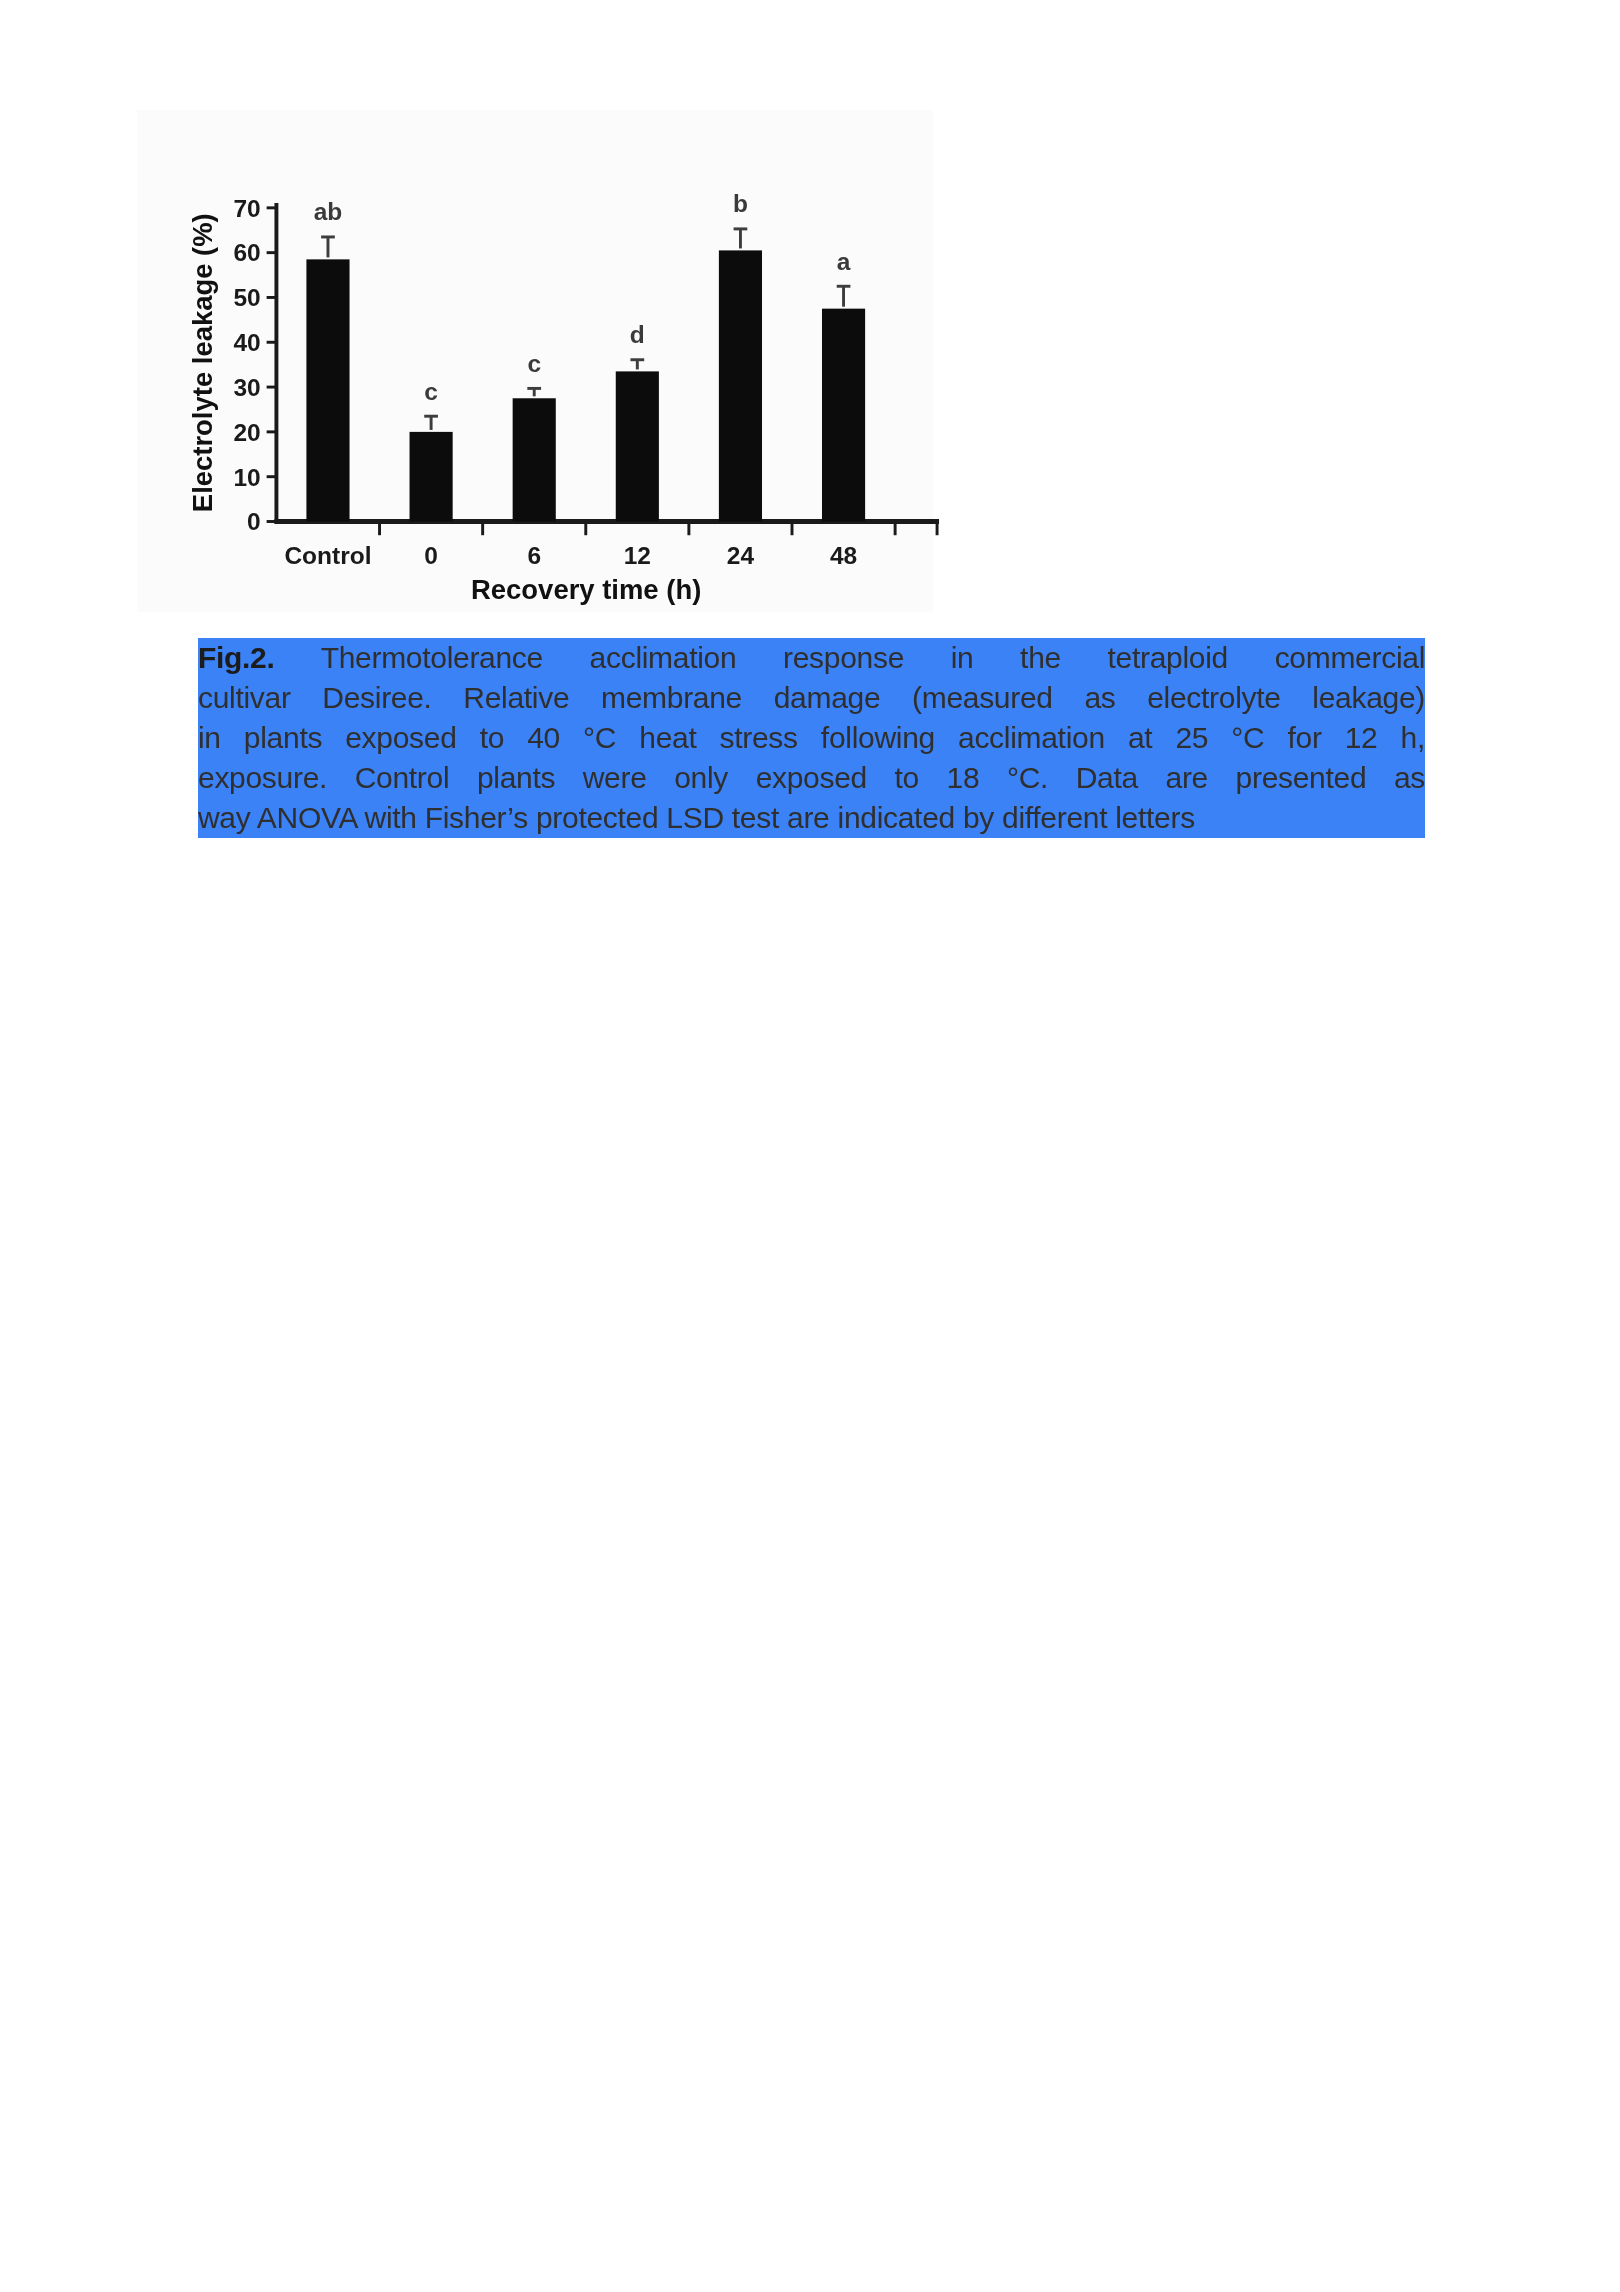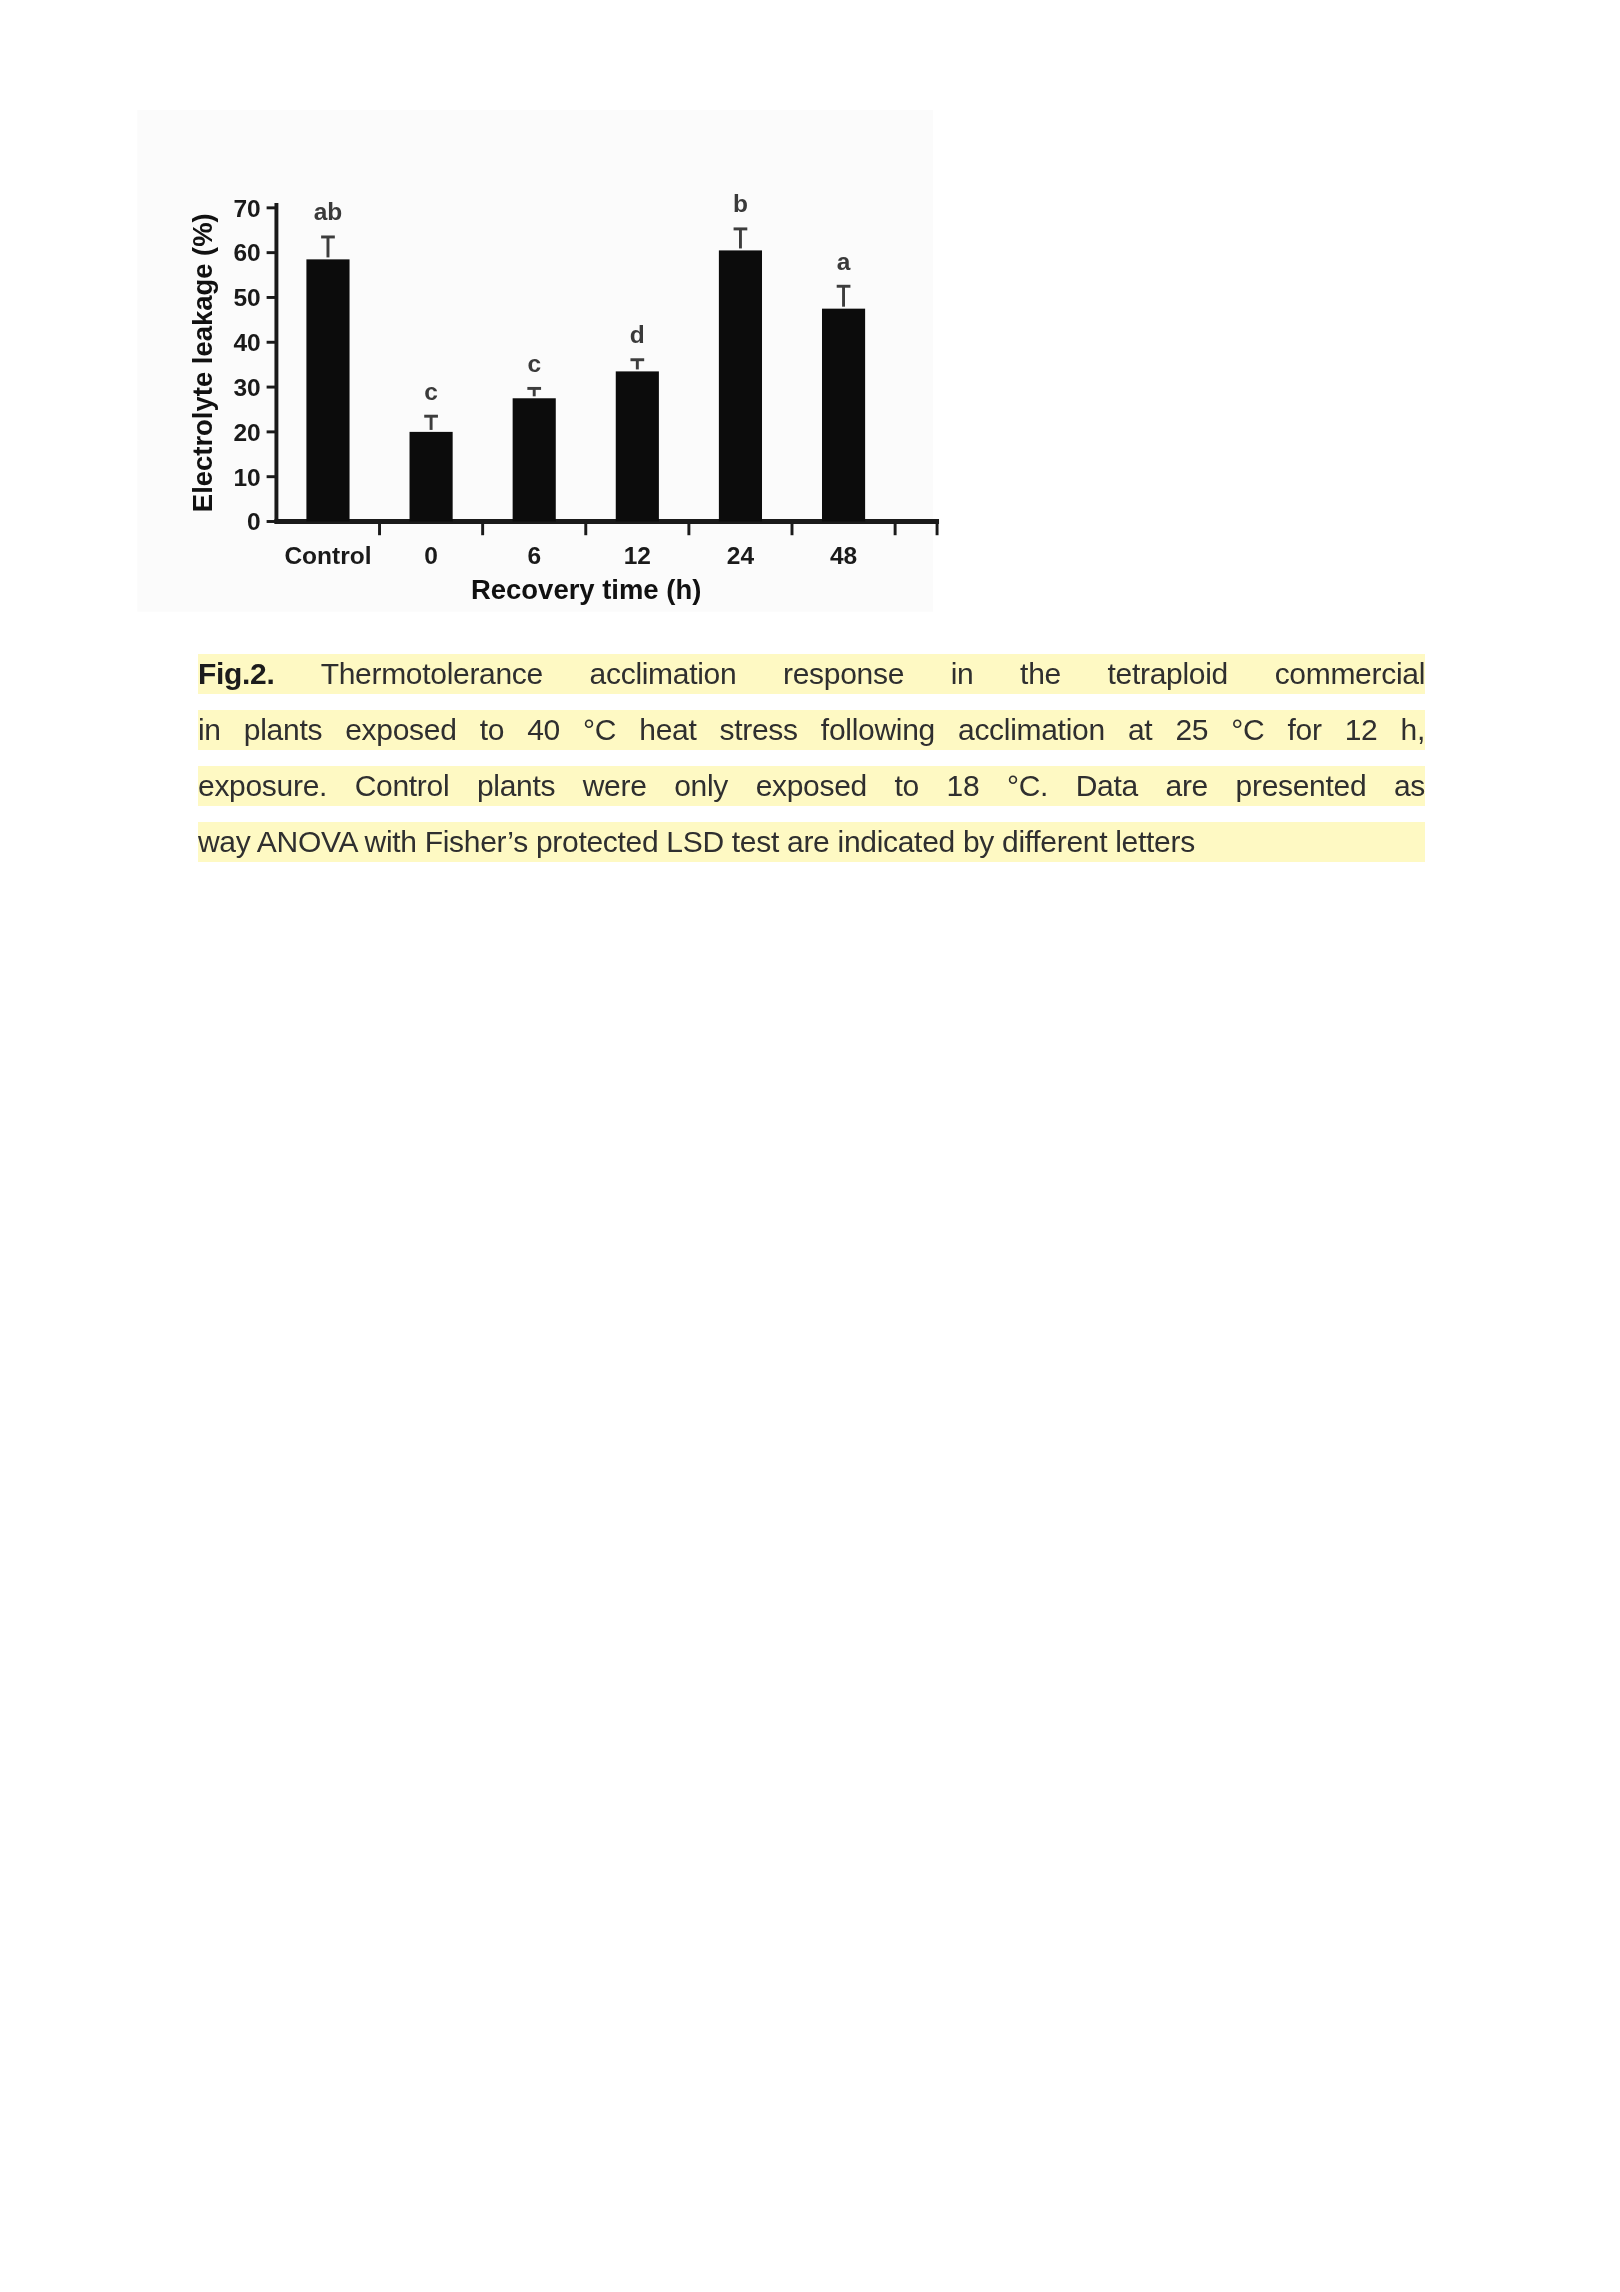--- a/index.html
+++ b/index.html
@@ -43,24 +43,23 @@
     width: 1227px;
     font-size: 30px;
     line-height: 40px;
     letter-spacing: -0.3px;
     color: #2f2f2f;
   }
   .cap-line {
     height: 40px;
     text-align: justify;
     text-align-last: justify;
-    background: #fef9c3;
+    background: #3b82f6;
     overflow: hidden;
     white-space: nowrap;
-    margin-top: 16px;
   }
   .cap-line.last {
     text-align-last: left;
   }
   .cap-line .b {
     font-weight: bold;
     color: #1c1c1c;
   }
   .cap-line .i {
     font-style: italic;
@@ -128,19 +127,20 @@
           <line x1="860.6" y1="312.8571428571429" x2="860.6" y2="292" stroke="#3d3d3d" stroke-width="3"></line>
           <line x1="853.6" y1="292" x2="867.6" y2="292" stroke="#3d3d3d" stroke-width="3"></line>
           <text x="860.6" y="275" text-anchor="middle" font-size="25" font-weight="600" fill="#3a3a3a">a</text>
           <text x="860.6" y="575" text-anchor="middle" font-size="25" font-weight="600" fill="#1a1a1a">48</text>
           <text x="598" y="611" text-anchor="middle" font-size="28" font-weight="bold" fill="#111111">Recovery time (h)</text>
           <text text-anchor="middle" font-size="28" font-weight="bold" fill="#111111" transform="translate(216,370) rotate(-90)">Electrolyte leakage (%)</text>
         </svg>
     </div>
     <div id="caption">
         <div class="cap-line"><span class="b">Fig.2.</span><span> Thermotolerance acclimation response in the tetraploid commercial</span></div>
+        <div class="cap-line"><span>cultivar Desiree. Relative membrane damage (measured as electrolyte leakage)</span></div>
         <div class="cap-line"><span>in plants exposed to 40 °C heat stress following acclimation at 25 °C for 12 h,</span></div>
         <div class="cap-line"><span>exposure. Control plants were only exposed to 18 °C. Data are presented as</span></div>
         <div class="cap-line last"><span>way ANOVA with Fisher’s protected LSD test are indicated by different letters</span></div>
       </div>
   </figure>
 </div>
 
 
 </body></html>

